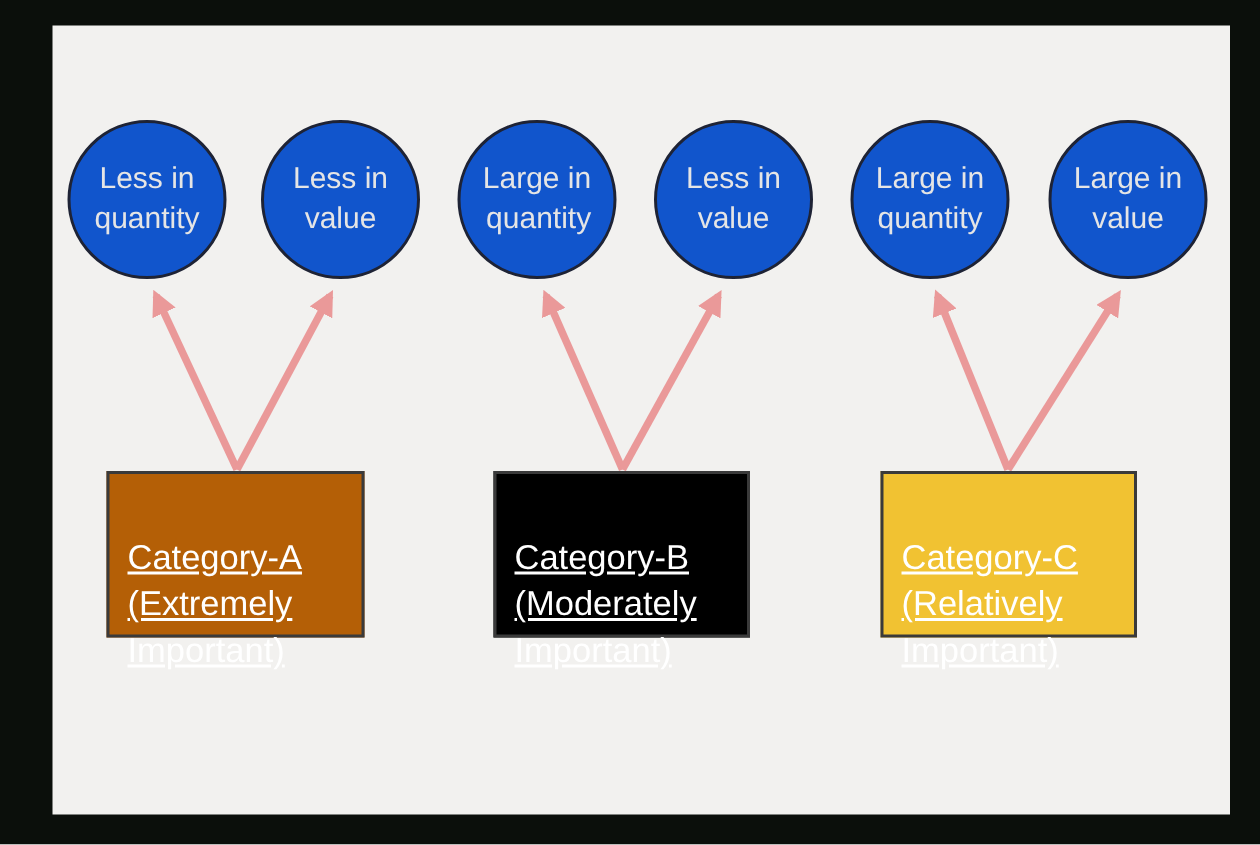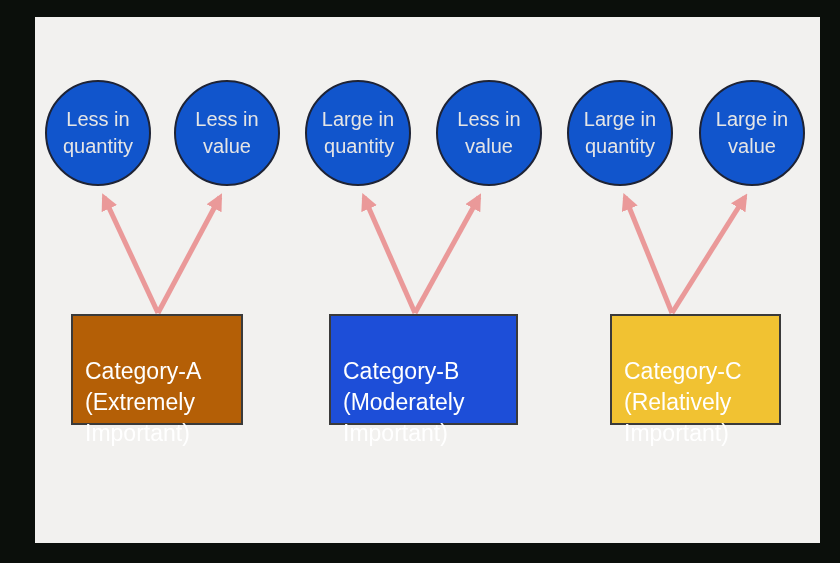--- a/index.html
+++ b/index.html
@@ -61,24 +61,25 @@
     top: 297px;
     height: 111px;
     box-sizing: border-box;
     border: 2px solid #3a3a3a;
     color: #ffffff;
     font-size: 23px;
     line-height: 31px;
     padding: 9px 12px;
     white-space: pre-line;
     text-align: left;
+    text-decoration: underline;
   }
   .box-a { left: 36px;  width: 172px; background: #b45f06; }
-  .box-b { left: 294px; width: 189px; background: #1d4ed8; }
-  .box-c { left: 552px; width: 171px; background: #f1c232; margin-left: 23px; }
+  .box-b { left: 294px; width: 171px; background: #000000; }
+  .box-c { left: 552px; width: 171px; background: #f1c232; }
 </style>
 </head>
 <body>
 
 <div class="frame">
   <div class="canvas">
 
     <svg class="arrows-layer" width="785" height="526" viewBox="0 0 785 526" xmlns="http://www.w3.org/2000/svg">
       <defs>
         <marker id="ah" viewBox="0 0 10 10" refX="7.5" refY="5" markerWidth="3.4" markerHeight="3.4" orient="auto">

